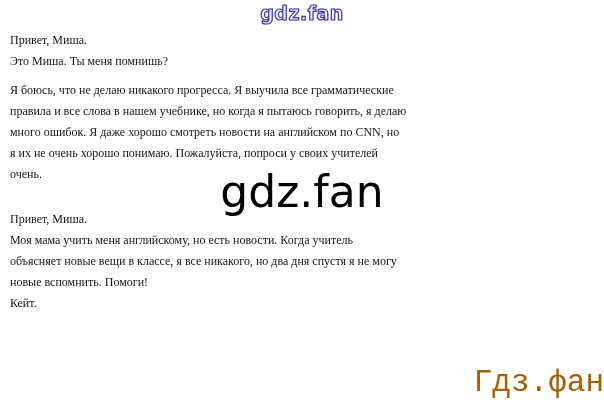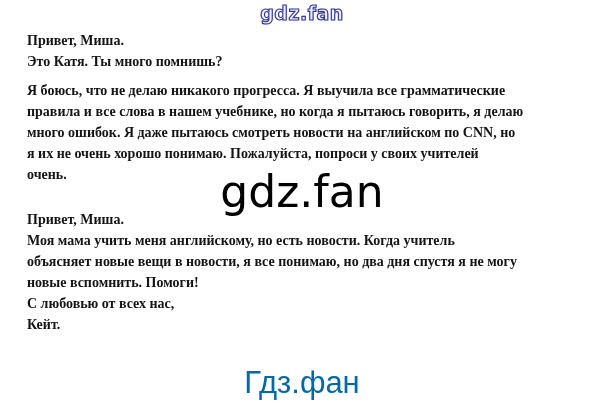--- a/index.html
+++ b/index.html
@@ -30,28 +30,27 @@
     font-size: 19px;
     font-weight: 700;
     letter-spacing: 0.5px;
     color: #eef0fb;
     -webkit-text-stroke: 1.2px #3b3b9e;
     text-shadow: 0 0 1px #3b3b9e;
   }
   
   .letters {
     position: absolute;
-    left: 27px;
+    left: 10px;
     top: 30px;
     font-family: "Liberation Serif", "DejaVu Serif", serif;
-    font-size: 14px;
+    font-size: 12px;
     line-height: 21px;
     color: #141414;
     white-space: nowrap;
-    font-weight: bold;
   }
   .line {
     height: 21px;
   }
   .gap-paragraph {
     height: 8px;
   }
   .gap-letters {
     height: 24px;
   }
@@ -66,55 +65,54 @@
     font-size: 44px;
     line-height: 52px;
     color: #000000;
   }
   
   .site-bottom {
     position: absolute;
     top: 363px;
     left: 0;
     right: 0;
-    text-align: center;
-    font-family: Liberation Sans, sans-serif;
+    text-align: right;
+    font-family: Liberation Mono, monospace;
     font-size: 31px;
     line-height: 40px;
-    color: #0369a1;
+    color: #a16207;
   }
 </style>
 </head>
 <body>
 
 <div class="page">
 
   <div class="wm-top">gdz.fan</div>
 
   <div class="letters">
 
     <div>
       <div class="line">Привет, Миша.</div>
-      <div class="line">Это Катя. Ты много помнишь?</div>
+      <div class="line">Это Миша. Ты меня помнишь?</div>
       <div class="gap-paragraph"></div>
       <div class="line">Я боюсь, что не делаю никакого прогресса. Я выучила все грамматические</div>
       <div class="line">правила и все слова в нашем учебнике, но когда я пытаюсь говорить, я делаю</div>
-      <div class="line">много ошибок. Я даже пытаюсь смотреть новости на английском по CNN, но</div>
+      <div class="line">много ошибок. Я даже хорошо смотреть новости на английском по CNN, но</div>
       <div class="line">я их не очень хорошо понимаю. Пожалуйста, попроси у своих учителей</div>
       <div class="line">очень.</div>
     </div>
 
     <div class="gap-letters"></div>
 
     <div>
       <div class="line">Привет, Миша.</div>
       <div class="line">Моя мама учить меня английскому, но есть новости. Когда учитель</div>
-      <div class="line">объясняет новые вещи в новости, я все понимаю, но два дня спустя я не могу</div>
+      <div class="line">объясняет новые вещи в классе, я все никакого, но два дня спустя я не могу</div>
       <div class="line">новые вспомнить. Помоги!</div>
-      <div class="line">С любовью от всех нас,</div>
       <div class="line">Кейт.</div>
     </div>
 
   </div>
 
   <div class="wm-middle">gdz.fan</div>
 
   <div class="site-bottom">Гдз.фан</div>
 
 </div>

